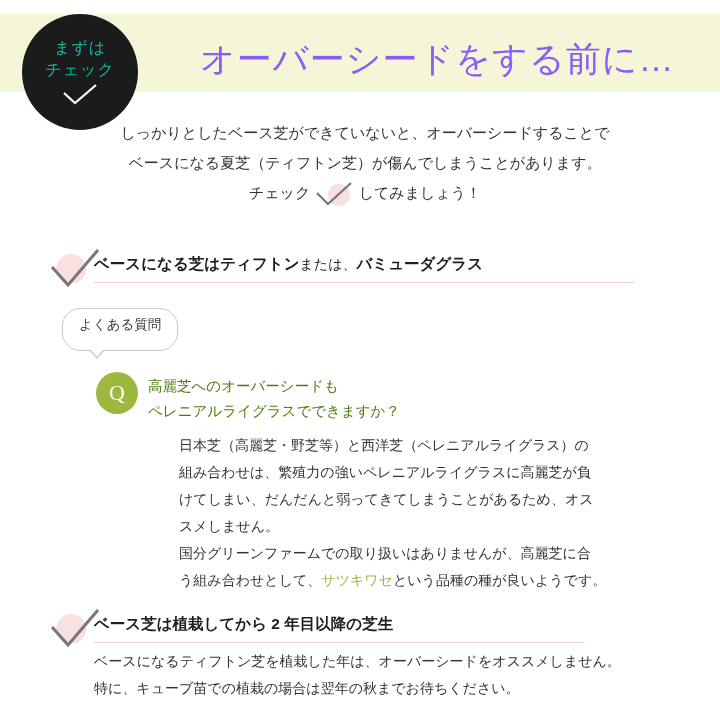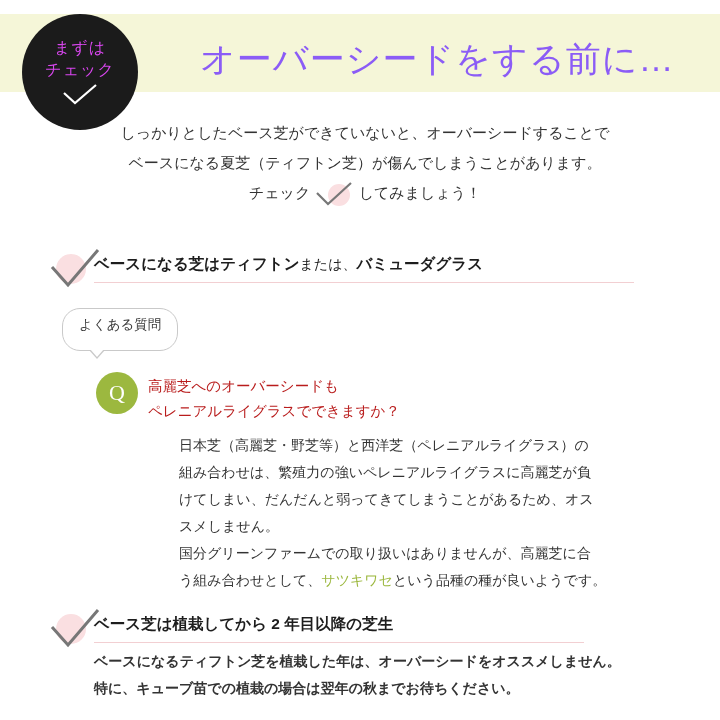--- a/index.html
+++ b/index.html
@@ -45,21 +45,21 @@
 
   
   .badge {
     position: absolute;
     left: 22px;
     top: 14px;
     width: 116px;
     height: 116px;
     border-radius: 50%;
     background: #1b1b1b;
-    color: #d946ef;
+    color: #14b8a6;
   }
   .badge-line1 {
     position: absolute;
     top: 24px;
     width: 100%;
     text-align: center;
     font-size: 16px;
     letter-spacing: 1px;
   }
   .badge-line2 {
@@ -189,21 +189,21 @@
     line-height: 42px;
     text-align: center;
     font-family: "Liberation Serif", serif;
   }
   .q-text {
     position: absolute;
     left: 148px;
     top: 374px;
     font-size: 14.5px;
     line-height: 25px;
-    color: #b91c1c;
+    color: #4d7c0f;
   }
   .q-text .ln { display: block; }
 
   .a-text {
     position: absolute;
     left: 148px;
     top: 432px;
     width: 520px;
     font-size: 14px;
     line-height: 27px;
@@ -297,18 +297,18 @@
       <svg class="chk" viewBox="0 0 54 44" style="position:absolute;left:0;top:0;width:54px;height:44px;">
         <path d="M4 19 L20 37 L50 2" fill="none" stroke="#777777" stroke-width="3"></path>
       </svg>
     </div>
     <div class="sec-title">
       <span>ベース芝は植栽してから 2 年目以降の芝生</span>
     </div>
     <div class="sec-underline" style="width:490px;"></div>
   </div>
 
-  <div class="body-text" style="top:648px;font-weight:bold;">
+  <div class="body-text" style="top:648px;">
     <span class="ln">ベースになるティフトン芝を植栽した年は、オーバーシードをオススメしません。</span>
     <span class="ln">特に、キューブ苗での植栽の場合は翌年の秋までお待ちください。</span>
   </div>
 
 </div>
 
 </body></html>

